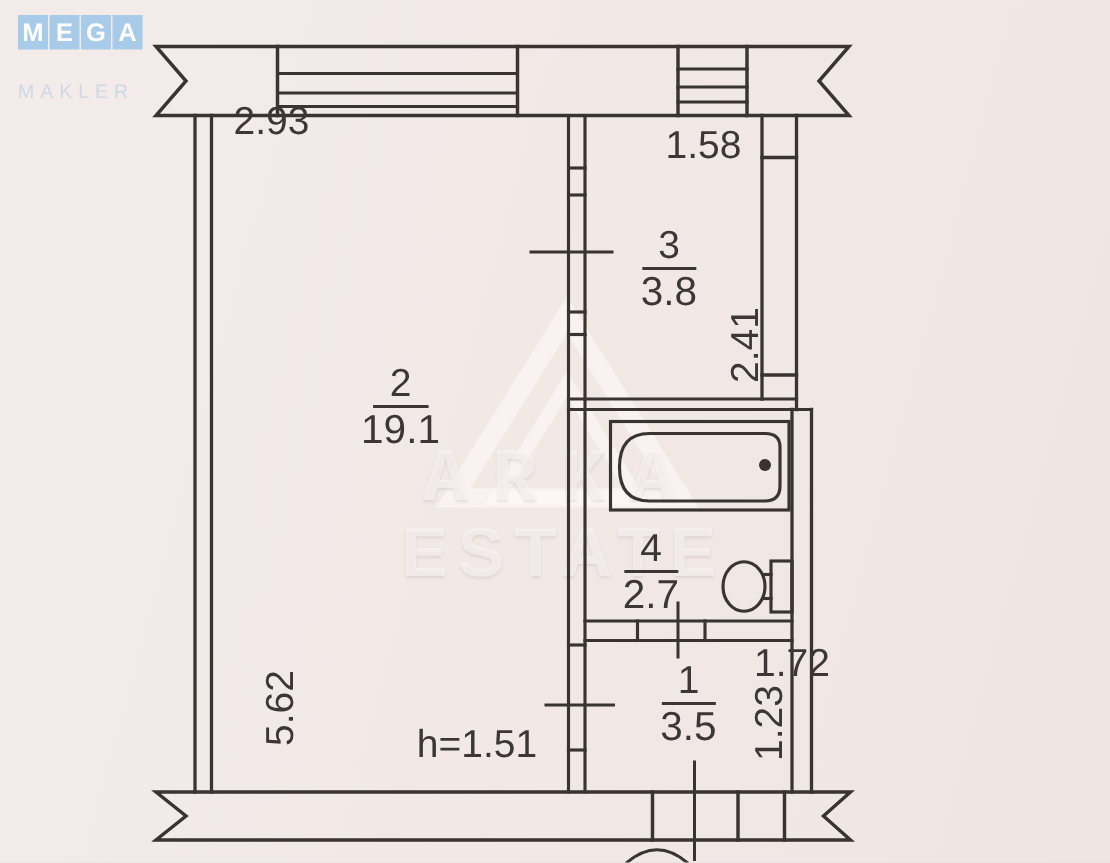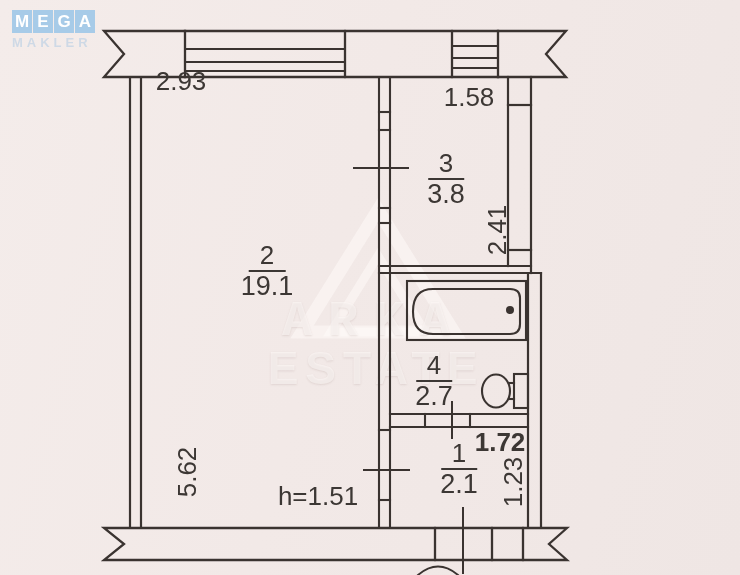--- a/index.html
+++ b/index.html
@@ -26,21 +26,21 @@
 
   
   .logo{position:absolute;left:12px;top:10px;}
   .logo-tiles{display:flex;gap:1px;}
   .logo-tile{
     width:20px;height:23px;background:#a7cbe8;
     color:#ffffff;font-weight:bold;font-size:17px;
     display:flex;align-items:center;justify-content:center;
   }
   .logo-sub{
-    margin-top:2px;font-size:13px;font-weight:bold;letter-spacing:4px;
+    margin-top:20px;font-size:13px;font-weight:normal;letter-spacing:4px;
     color:rgba(150,190,225,0.40);
   }
 
   
   .dim{
     position:absolute;color:#3c3734;font-size:26px;
     transform:translate(-50%,-50%);white-space:nowrap;
   }
   .dim.rot{transform:translate(-50%,-50%) rotate(-90deg);}
   .room-label{
@@ -159,34 +159,34 @@
       <div class="logo-tile">G</div>
       <div class="logo-tile">A</div>
     </div>
     <div class="logo-sub">MAKLER</div>
   </div>
 
   <div class="dim" style="left:181px;top:81px;">2.93</div>
   <div class="dim" style="left:421px;top:97px;margin-left:48px;">1.58</div>
   <div class="dim rot" style="left:497px;top:230px;">2.41</div>
   <div class="dim rot" style="left:187px;top:472px;">5.62</div>
-  <div class="dim" style="left:500px;top:442px;font-weight:bold;">1.72</div>
+  <div class="dim" style="left:528px;top:442px;">1.72</div>
   <div class="dim rot" style="left:513px;top:482px;">1.23</div>
   <div class="dim" style="left:318px;top:496px;">h=1.51</div>
 
   <div class="room-label" style="left:267px;top:242px;">
     <span class="room-number">2</span>
     <span class="room-area">19.1</span>
   </div>
   <div class="room-label" style="left:446px;top:150px;">
     <span class="room-number">3</span>
     <span class="room-area">3.8</span>
   </div>
   <div class="room-label" style="left:434px;top:352px;">
     <span class="room-number">4</span>
     <span class="room-area">2.7</span>
   </div>
   <div class="room-label" style="left:459px;top:440px;">
     <span class="room-number">1</span>
-    <span class="room-area">2.1</span>
+    <span class="room-area">3.5</span>
   </div>
 
 </div>
 
 </body></html>

